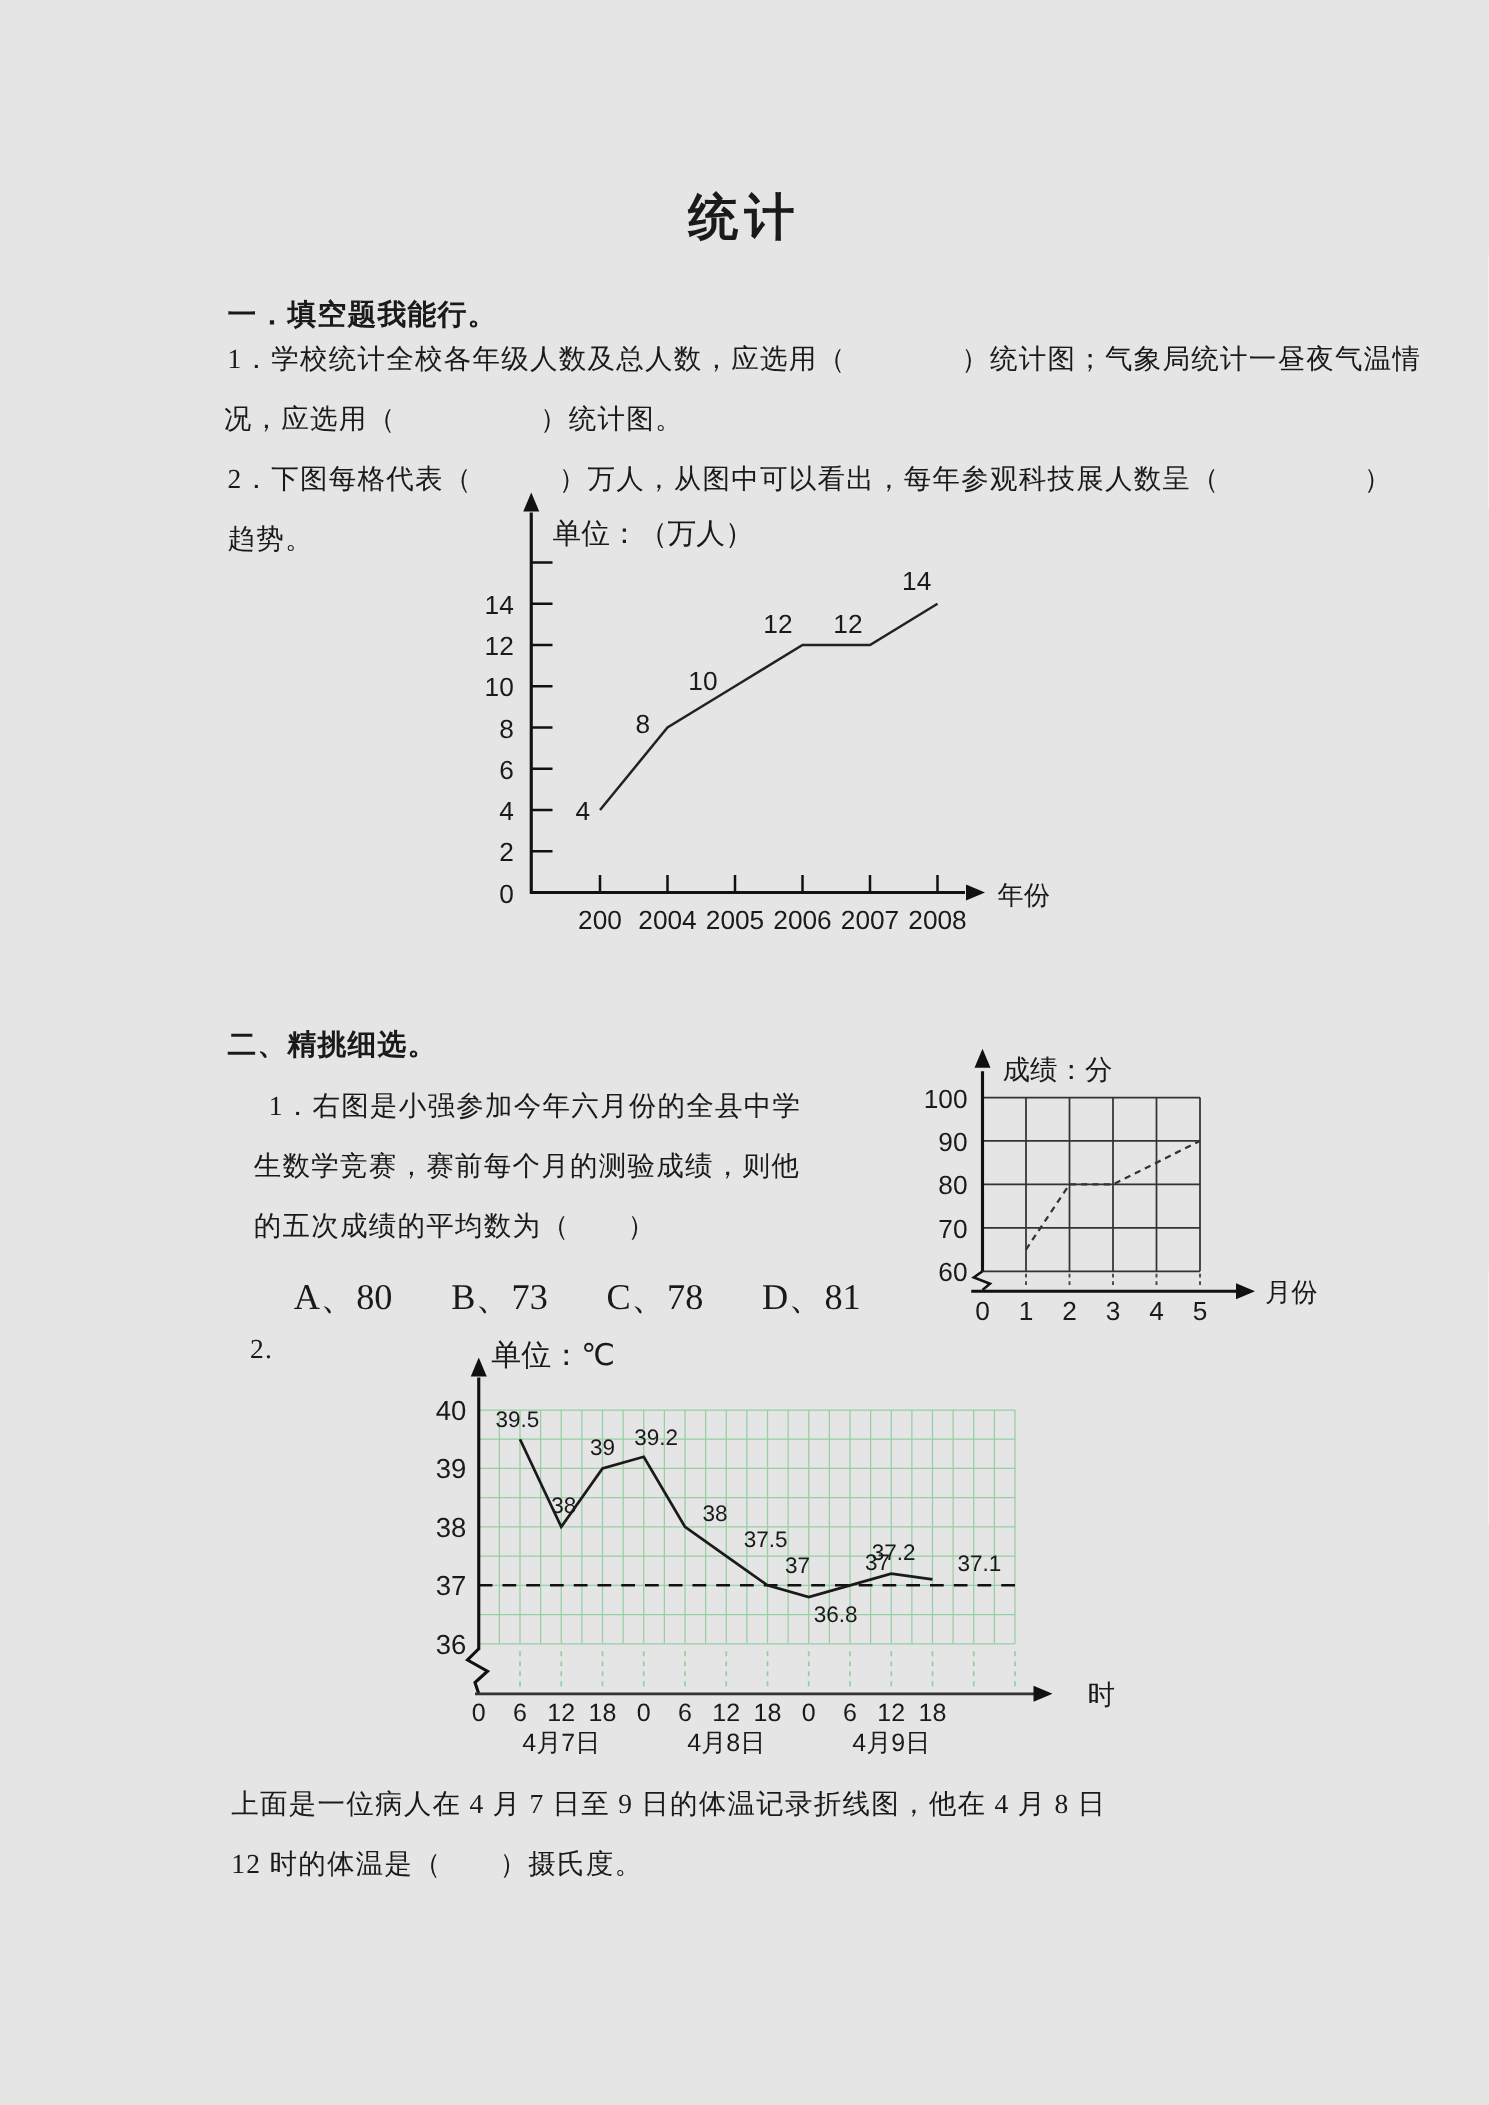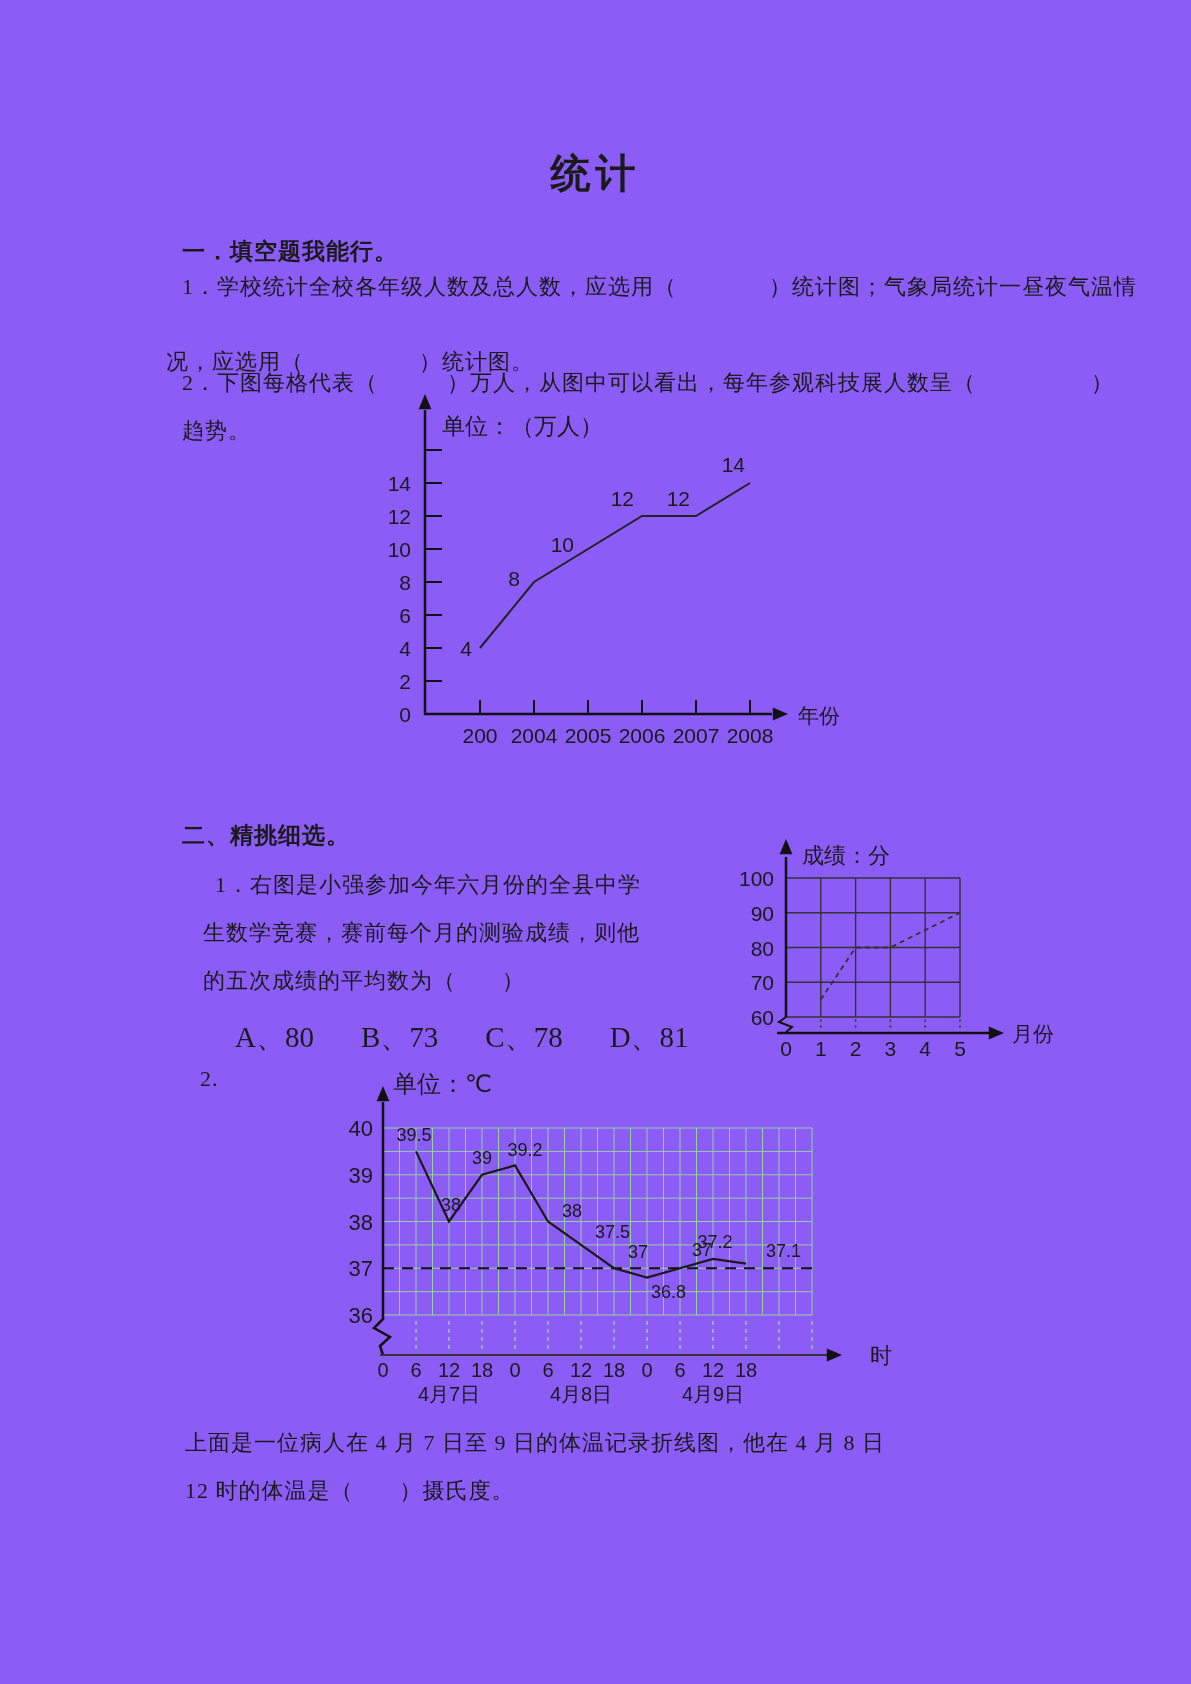--- a/index.html
+++ b/index.html
@@ -1,34 +1,34 @@
 <!DOCTYPE html>
 <html><head>
 <meta charset="utf-8">
 <style>
   html,body{margin:0;padding:0;background:#ffffff;}
   body{font-family:"Liberation Serif","DejaVu Serif",serif;color:#1a1a1a;}
-  #page{position:relative;width:1191px;height:1684px;background:#8b5cf6;overflow:hidden;}
+  #page{position:relative;width:1191px;height:1684px;background:#e5e5e5;overflow:hidden;}
   .abs{position:absolute;white-space:nowrap;}
   .body-text{font-size:22px;letter-spacing:1px;}
   .heading{font-family:"Liberation Sans","DejaVu Sans",sans-serif;font-weight:bold;font-size:23px;letter-spacing:1px;}
   #doc-title{left:0;right:0;top:146px;text-align:center;font-family:"Liberation Sans","DejaVu Sans",sans-serif;font-weight:bold;font-size:40px;letter-spacing:5px;}
   .options span{display:inline-block;margin-right:47px;font-size:29px;}
   svg{overflow:visible;}
   svg text{font-family:"Liberation Sans","DejaVu Sans",sans-serif;}
 </style>
 </head>
 <body>
 
 <div id="page">
   <div id="doc-title" class="abs">统计</div>
 
   <div class="abs heading" style="left:182px;top:236px;">一．填空题我能行。</div>
   <div class="abs body-text" style="left:182px;top:272px;">1．学校统计全校各年级人数及总人数，应选用（　　　　）统计图；气象局统计一昼夜气温情</div>
-  <div class="abs body-text" style="left:166px;top:320px;margin-top:27px;">况，应选用（　　　　　）统计图。</div>
+  <div class="abs body-text" style="left:179px;top:320px;">况，应选用（　　　　　）统计图。</div>
   <div class="abs body-text" style="left:182px;top:368px;">2．下图每格代表（　　　）万人，从图中可以看出，每年参观科技展人数呈（　　　　　）</div>
   <div class="abs body-text" style="left:182px;top:416px;">趋势。</div>
 
   <svg id="chart-visitors" class="abs" style="left:340px;top:390px;" width="510" height="365">
       <line x1="85" y1="325" x2="85" y2="20" stroke="#111" stroke-width="2.5"></line>
       <polygon points="78.6,19.2 91.4,19.2 85,4" fill="#111"></polygon>
       <line x1="84" y1="324" x2="432" y2="324" stroke="#111" stroke-width="2.5"></line>
       <polygon points="432.8,317.6 432.8,330.4 448,324" fill="#111"></polygon>
       <text x="102" y="44" font-size="23" text-anchor="start" fill="#1a1a1a">单位：（万人）</text>
       <text x="458" y="333" font-size="21" text-anchor="start" fill="#1a1a1a">年份</text>

